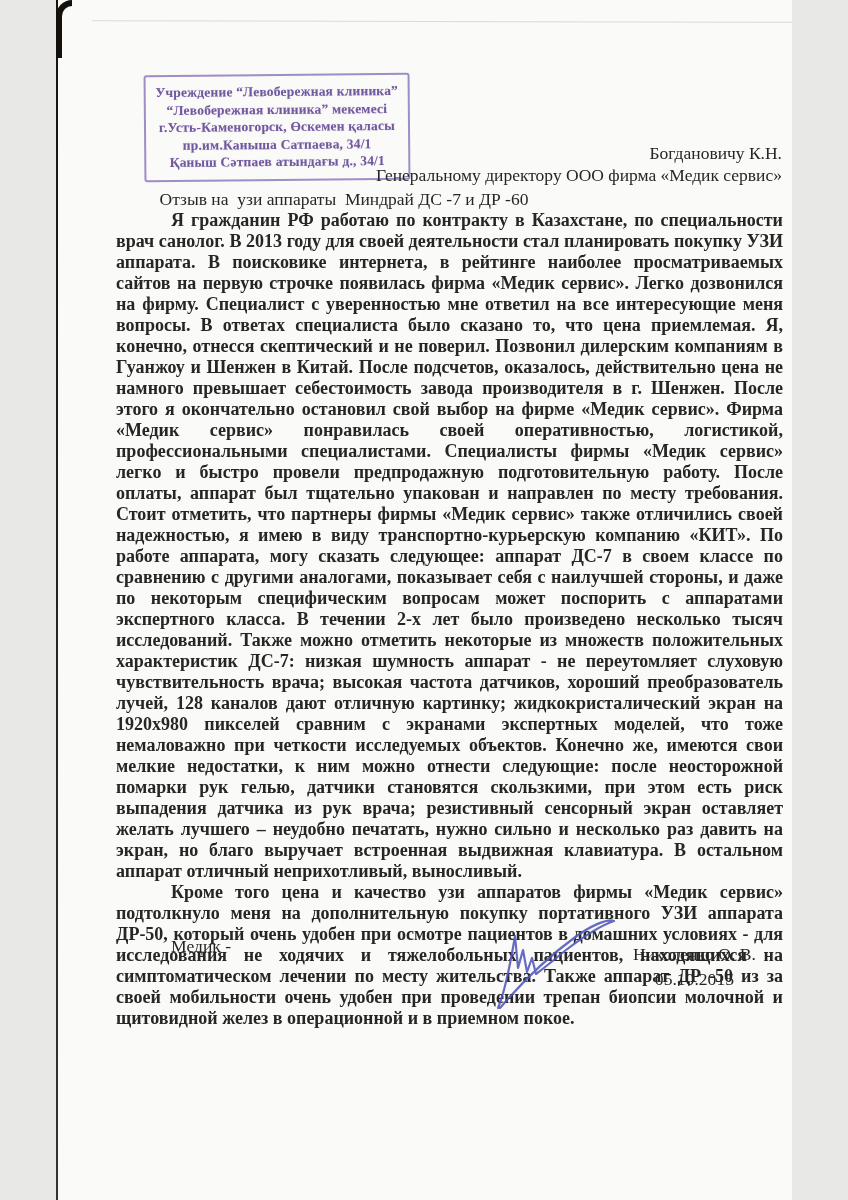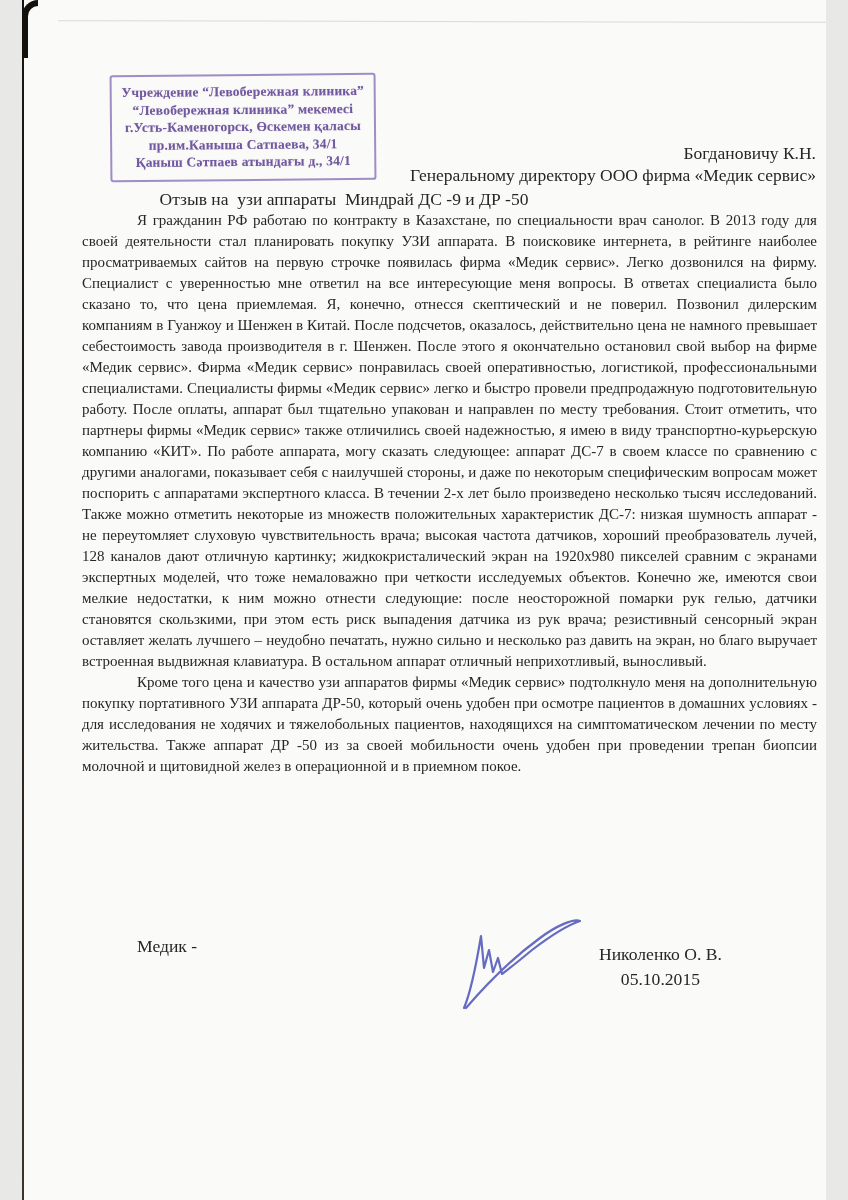--- a/index.html
+++ b/index.html
@@ -1,18 +1,18 @@
 <!DOCTYPE html>
 <html><head>
 <meta charset="utf-8">
 <style>
   html,body{margin:0;padding:0;background:#e8e8e6;}
   .page{
     position:relative;
-    width:804px;height:1200px;
+    width:736px;height:1200px;
     margin:0 auto;
     background:#fafaf8;
     overflow:hidden;
     font-family:"Liberation Serif","DejaVu Serif",serif;
     color:#262624;
   }
   
   .left-edge{
     position:absolute;left:0;top:0;bottom:0;width:2px;
     background:linear-gradient(#17130f,#2c2620 60%,#3a332b);
@@ -53,22 +53,23 @@
   .doc-title{
     position:absolute;top:189px;left:0;right:0;
     text-align:center;
     font-size:17.5px;
     padding-right:160px;
     white-space:pre;
   }
   
   .body-text{
     position:absolute;top:210px;left:60px;right:9px;
-    font-size:15px;line-height:21px;
+    font-size:18px;line-height:21px;
     text-align:justify;
+    font-weight:bold;
   }
   .body-text p{margin:0;text-indent:55px;}
   
   .sign-row{position:absolute;top:936px;left:60px;right:9px;height:120px;}
   .role{position:absolute;left:55px;top:0;font-size:17.6px;}
   .signee{position:absolute;left:517px;top:6px;font-size:17.6px;line-height:25px;text-align:center;}
   .ink{position:absolute;left:372px;top:-20px;}
 </style>
 </head>
 <body>
@@ -85,21 +86,21 @@
     <div>г.Усть-Каменогорск, Өскемен қаласы</div>
     <div>пр.им.Каныша Сатпаева, 34/1</div>
     <div>Қаныш Сәтпаев атындағы д., 34/1</div>
   </div>
 
   <div class="recipient">
     <div>Богдановичу К.Н.</div>
     <div>Генеральному директору ООО фирма «Медик сервис»</div>
   </div>
 
-  <div class="doc-title">Отзыв на  узи аппараты  Миндрай ДС -9 и ДР -50</div>
+  <div class="doc-title">Отзыв на  узи аппараты  Миндрай ДС -7 и ДР -60</div>
 
   <div class="body-text">
     <p>Я гражданин РФ работаю по контракту в Казахстане,  по специальности врач санолог. В 2013 году для своей деятельности стал планировать покупку УЗИ аппарата. В поисковике интернета, в  рейтинге наиболее просматриваемых сайтов на первую строчке появилась фирма «Медик сервис». Легко дозвонился на фирму. Специалист с уверенностью мне ответил на все интересующие меня вопросы. В ответах специалиста было сказано то, что цена приемлемая. Я, конечно, отнесся скептический и не поверил. Позвонил дилерским компаниям в Гуанжоу и Шенжен в Китай. После подсчетов, оказалось, действительно цена не намного превышает себестоимость завода производителя в г. Шенжен. После этого я окончательно остановил свой выбор на фирме «Медик сервис». Фирма «Медик сервис» понравилась своей оперативностью, логистикой, профессиональными специалистами. Специалисты фирмы «Медик сервис» легко и быстро провели предпродажную подготовительную работу. После оплаты,  аппарат был тщательно упакован и направлен по месту требования. Стоит отметить, что партнеры фирмы «Медик сервис» также отличились своей надежностью, я имею в виду транспортно-курьерскую компанию «КИТ». По работе аппарата, могу сказать следующее: аппарат ДС-7 в своем классе по сравнению с другими аналогами, показывает себя с наилучшей стороны, и даже по некоторым специфическим вопросам может поспорить с аппаратами экспертного класса. В течении 2-х лет  было произведено несколько тысяч исследований. Также можно отметить некоторые из множеств положительных характеристик ДС-7: низкая шумность аппарат - не переутомляет слуховую чувствительность врача; высокая частота датчиков, хороший преобразователь лучей, 128 каналов дают отличную картинку; жидкокристалический экран на 1920х980 пикселей  сравним с экранами экспертных моделей, что тоже немаловажно при четкости исследуемых объектов.  Конечно же, имеются  свои  мелкие  недостатки, к ним можно отнести следующие: после неосторожной помарки рук гелью, датчики становятся скользкими, при этом есть риск выпадения датчика из рук врача; резистивный сенсорный экран оставляет желать лучшего – неудобно печатать, нужно сильно и несколько раз давить на экран, но благо выручает встроенная выдвижная клавиатура. В остальном аппарат отличный неприхотливый, выносливый.</p>
     <p>Кроме того цена и качество узи  аппаратов фирмы «Медик сервис» подтолкнуло меня на дополнительную покупку портативного УЗИ аппарата ДР-50, который очень удобен при осмотре пациентов в домашних условиях - для исследования не ходячих и тяжелобольных пациентов, находящихся на симптоматическом лечении по месту жительства. Также аппарат ДР -50 из за своей мобильности очень удобен при проведении трепан биопсии молочной и щитовидной желез в операционной и в приемном покое.</p>
   </div>
 
   <div class="sign-row">
     <span class="role">Медик -</span>
 
     <svg class="ink" width="140" height="95" viewBox="0 0 140 95">

